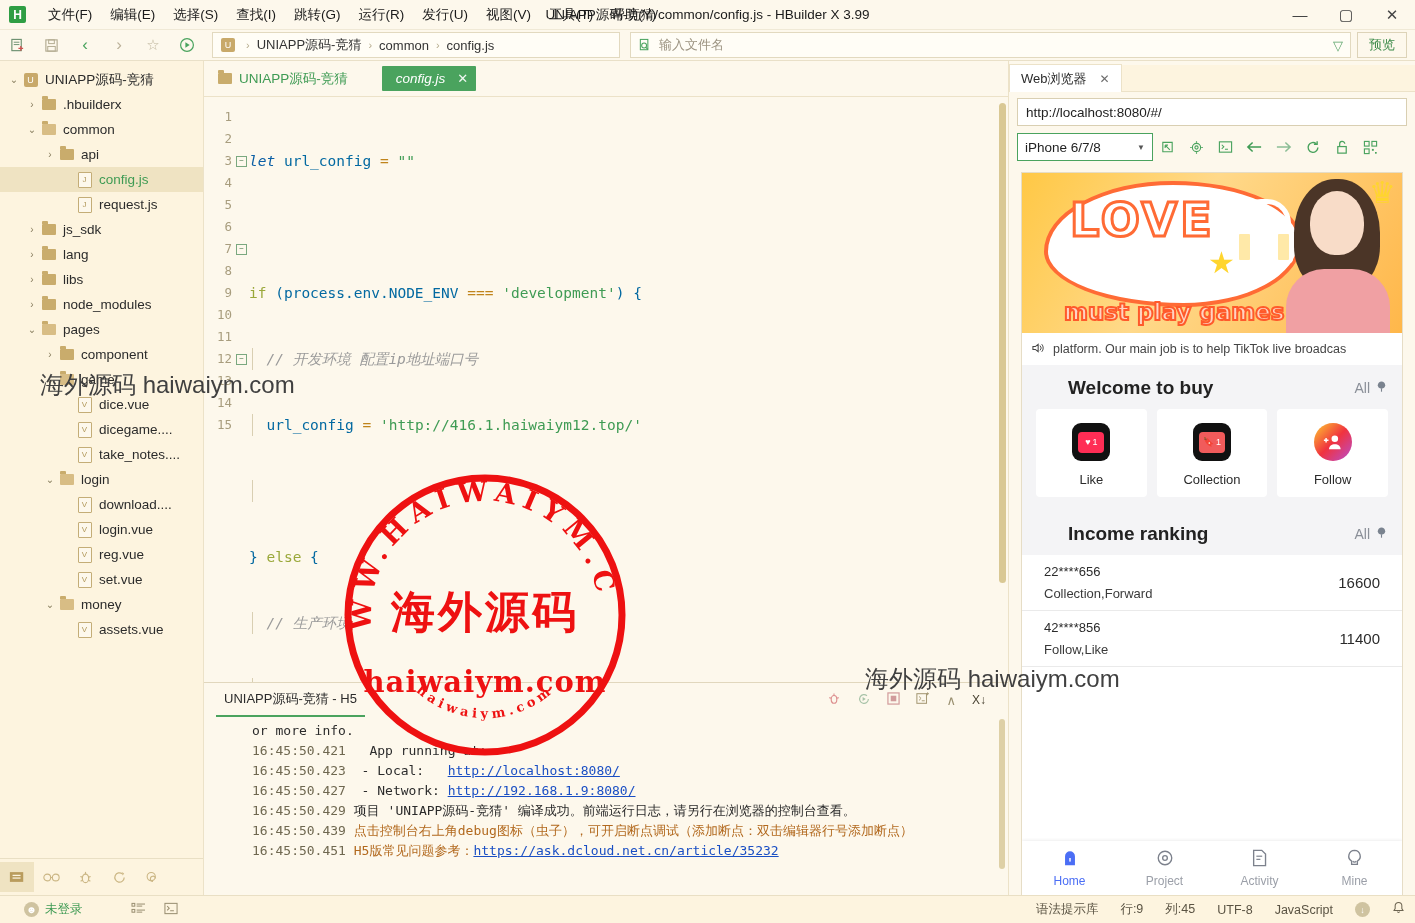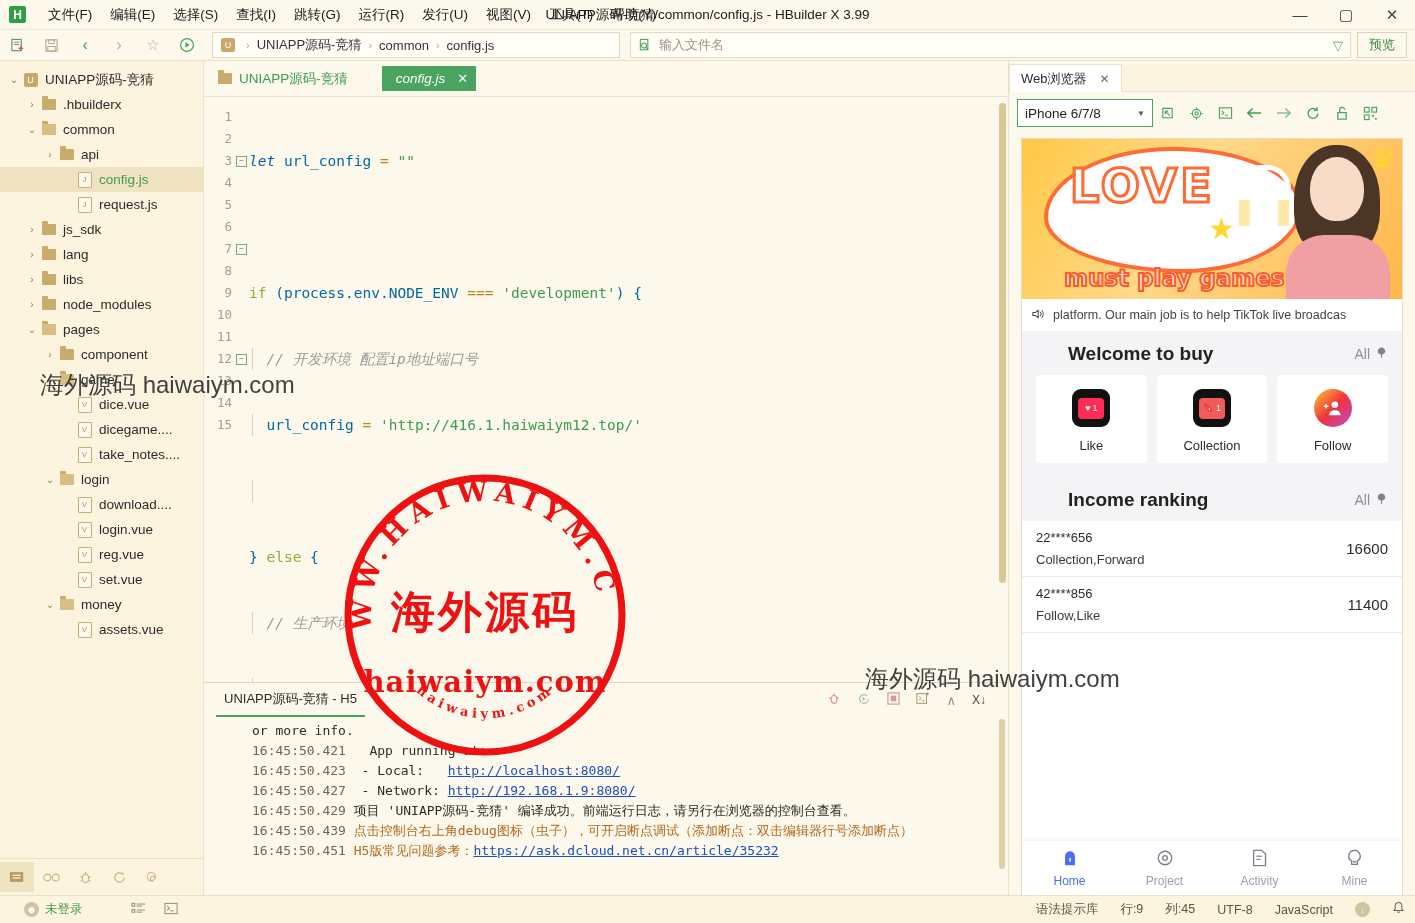--- a/index.html
+++ b/index.html
@@ -123,21 +123,21 @@
   .gic{width:38px;height:38px;border-radius:9px;display:flex;align-items:center;justify-content:center;color:#fff;position:relative;}
   .gic.like{background:#111;}
   .gic.coll{background:#111;}
   .gic .bub{width:26px;height:21px;border-radius:4px;display:flex;align-items:center;justify-content:center;gap:2px;font-size:9px;color:#fff;}
   .gic.like .bub{background:#ff2d55;}
   .gic.coll .bub{background:#f15b5b;}
   .gic.fwd{background:linear-gradient(135deg,#ff5fa2,#f0333f);border-radius:50%;}
   .gic.fol{background:linear-gradient(135deg,#ffcb2e,#f0333f,#b84dd0);border-radius:50%;}
   .gname{font-size:13px;color:#2b2b2b;}
   .ranklist{background:#fff;flex:1;overflow:hidden;}
-  .rrow{display:flex;align-items:center;padding:9px 14px;border-bottom:1px solid #eaeaea;}
+  .rrow{display:flex;align-items:center;padding:9px 22px;border-bottom:1px solid #eaeaea;}
   .rleft{display:flex;flex-direction:column;gap:7px;}
   .rid{font-size:13px;color:#2b2b2b;}
   .rtags{font-size:13px;color:#3a3a3a;}
   .rval{margin-left:auto;font-size:15px;color:#2b2b2b;}
   .tabbar{height:54px;flex:0 0 54px;background:#fff;display:flex;align-items:center;box-shadow:0 -1px 3px rgba(0,0,0,.07);}
   .tbi{flex:1;display:flex;flex-direction:column;align-items:center;gap:4px;font-size:12px;color:#9b9fa8;}
   .tbi.active{color:#4b6ef5;}
   .tbic{font-size:17px;line-height:17px;}
 
   
@@ -556,20 +556,21 @@
 
     <div class="browser">
       <div class="btabrow">
         <div class="btab">
           <span>Web浏览器</span>
           <span class="x">✕</span>
         </div>
         <div class="btabfill"></div>
       </div>
 
+      <div class="urlbar">http://localhost:8080/#/</div>
 
       <div class="devrow">
         <div class="devsel">
           <span>iPhone 6/7/8</span>
           <span class="car">▼</span>
         </div>
         <div class="dbtn">
           <svg width="15" height="15" viewBox="0 0 16 16">
               <path d="M3 2.5h10v10H3z" fill="none" stroke="#4aa35e" stroke-width="1.2"></path>
               <path d="M5.5 5.5l5 5M5.5 5.5v3M5.5 5.5h3" stroke="#4aa35e" stroke-width="1.2" fill="none"></path>

